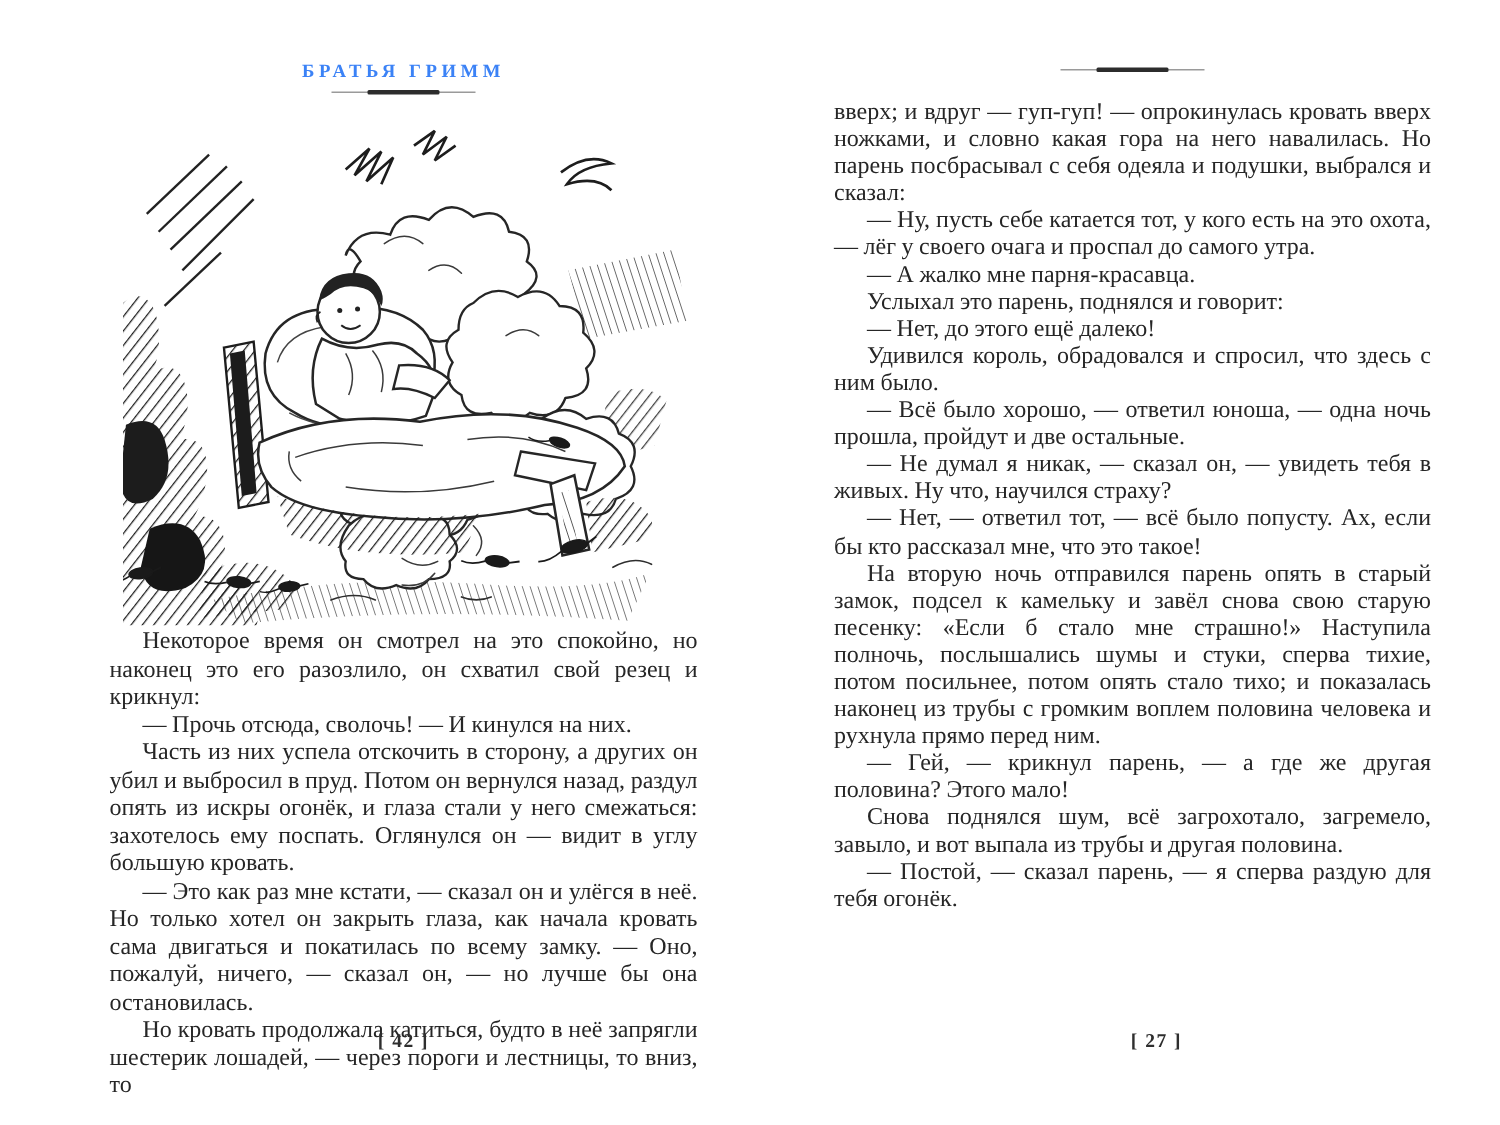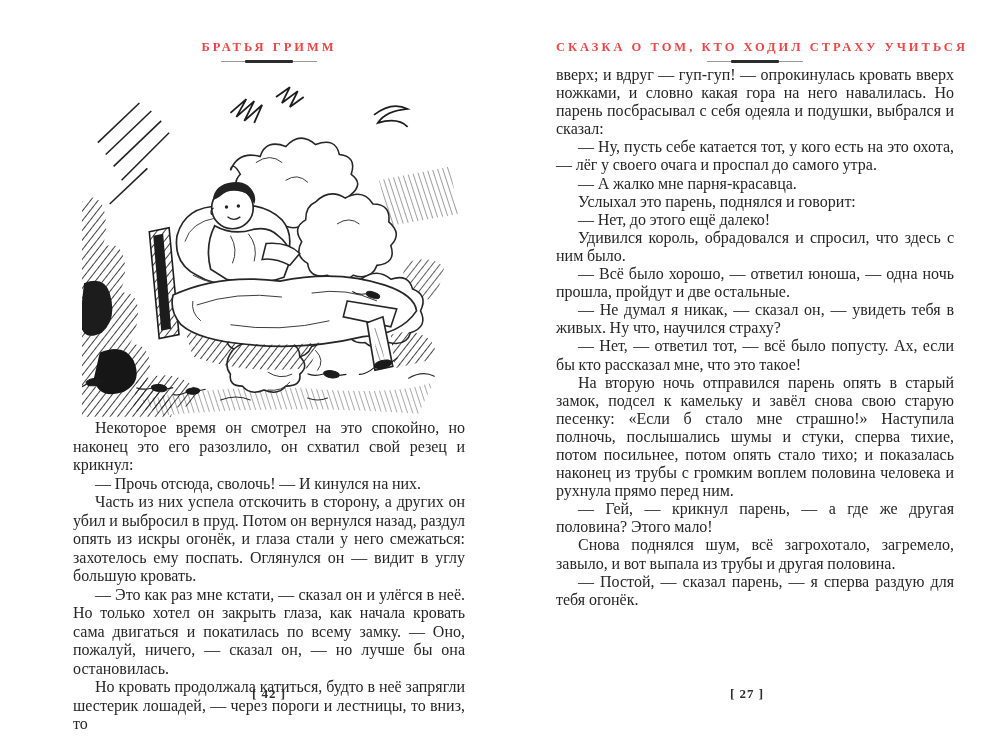--- a/index.html
+++ b/index.html
@@ -4,21 +4,21 @@
 <style>
   html,body{margin:0;padding:0;}
   body{
     width:1000px;height:750px;position:relative;background:#ffffff;
     font-family:"Liberation Serif","DejaVu Serif",serif;color:#262626;
     overflow:hidden;
   }
   .col{position:absolute;}
   .running-head{
     text-align:center;font-size:12.5px;font-weight:bold;
-    letter-spacing:3px;color:#ef4444;white-space:nowrap;
+    letter-spacing:3px;color:#3b82f6;white-space:nowrap;
   }
   .head-rule{
     position:relative;height:3px;width:96px;margin:5px auto 0;
   }
   .head-rule .thin{
     position:absolute;left:0;right:0;top:1px;height:1px;background:#9a9a9a;
   }
   .head-rule .thick{
     position:absolute;left:50%;transform:translateX(-50%);top:0;
     width:48px;height:3px;background:#2c2c2c;border-radius:1px;
@@ -187,21 +187,20 @@
     <p class="indent">Некоторое время он смотрел на это спокойно, но наконец это его разозлило, он схватил свой резец и крикнул:</p>
     <p class="indent">—  Прочь отсюда, сволочь! — И кинулся на них.</p>
     <p class="indent">Часть из них успела отскочить в сторону, а других он убил и выбросил в пруд. Потом он вернулся назад, раздул опять из искры огонёк, и глаза стали у него смежаться: захотелось ему поспать. Оглянулся он — видит в углу большую кровать.</p>
     <p class="indent">—  Это как раз мне кстати, — сказал он и улёгся в неё. Но только хотел он закрыть глаза, как начала кровать сама двигаться и покатилась по всему замку. — Оно, пожалуй, ничего, — сказал он, — но лучше бы она остановилась.</p>
     <p class="indent">Но кровать продолжала катиться, будто в неё запрягли шестерик лошадей, — через пороги и лестницы, то вниз, то</p>
   </div>
 
 <div class="page-number" style="left:73px;top:686px;width:392px;">[ 42 ]</div>
 
 <div class="col" style="left:556px;top:40px;width:398px;">
-  <div class="running-head">СКАЗКА О ТОМ, КТО ХОДИЛ СТРАХУ УЧИТЬСЯ</div>
   <div class="head-rule">
     <div class="thin"></div>
       <div class="thick"></div>
   </div>
 </div>
 
 <div class="col body-text" style="left:556px;top:66px;width:398px;line-height:18.1px;" lang="ru">
     <p class="">вверх; и вдруг — гуп-гуп! — опрокинулась кровать вверх ножками, и словно какая гора на него навалилась. Но парень посбрасывал с себя одеяла и подушки, выбрался и сказал:</p>
     <p class="indent">—  Ну, пусть себе катается тот, у кого есть на это охота, — лёг у своего очага и проспал до самого утра.</p>
     <p class="indent">—  А жалко мне парня-красавца.</p>
@@ -210,13 +209,13 @@
     <p class="indent">Удивился король, обрадовался и спросил, что здесь с ним было.</p>
     <p class="indent">—  Всё было хорошо, — ответил юноша, — одна ночь прошла, пройдут и две остальные.</p>
     <p class="indent">—  Не думал я никак, — сказал он, — увидеть тебя в живых. Ну что, научился страху?</p>
     <p class="indent">—  Нет, — ответил тот, — всё было попусту. Ах, если бы кто рассказал мне, что это такое!</p>
     <p class="indent">На вторую ночь отправился парень опять в старый замок, подсел к камельку и завёл снова свою старую песенку: «Если б стало мне страшно!» Наступила полночь, послышались шумы и стуки, сперва тихие, потом посильнее, потом опять стало тихо; и показалась наконец из трубы с громким воплем половина человека и рухнула прямо перед ним.</p>
     <p class="indent">—  Гей, — крикнул парень, — а где же другая половина? Этого мало!</p>
     <p class="indent">Снова поднялся шум, всё загрохотало, загремело, завыло, и вот выпала из трубы и другая половина.</p>
     <p class="indent">—  Постой, — сказал парень, — я сперва раздую для тебя огонёк.</p>
   </div>
 
-<div class="page-number" style="left:548px;top:686px;width:398px;">[ 27 ]</div>
+<div class="page-number" style="left:572px;top:686px;width:398px;">[ 27 ]</div>
 
 </body></html>

